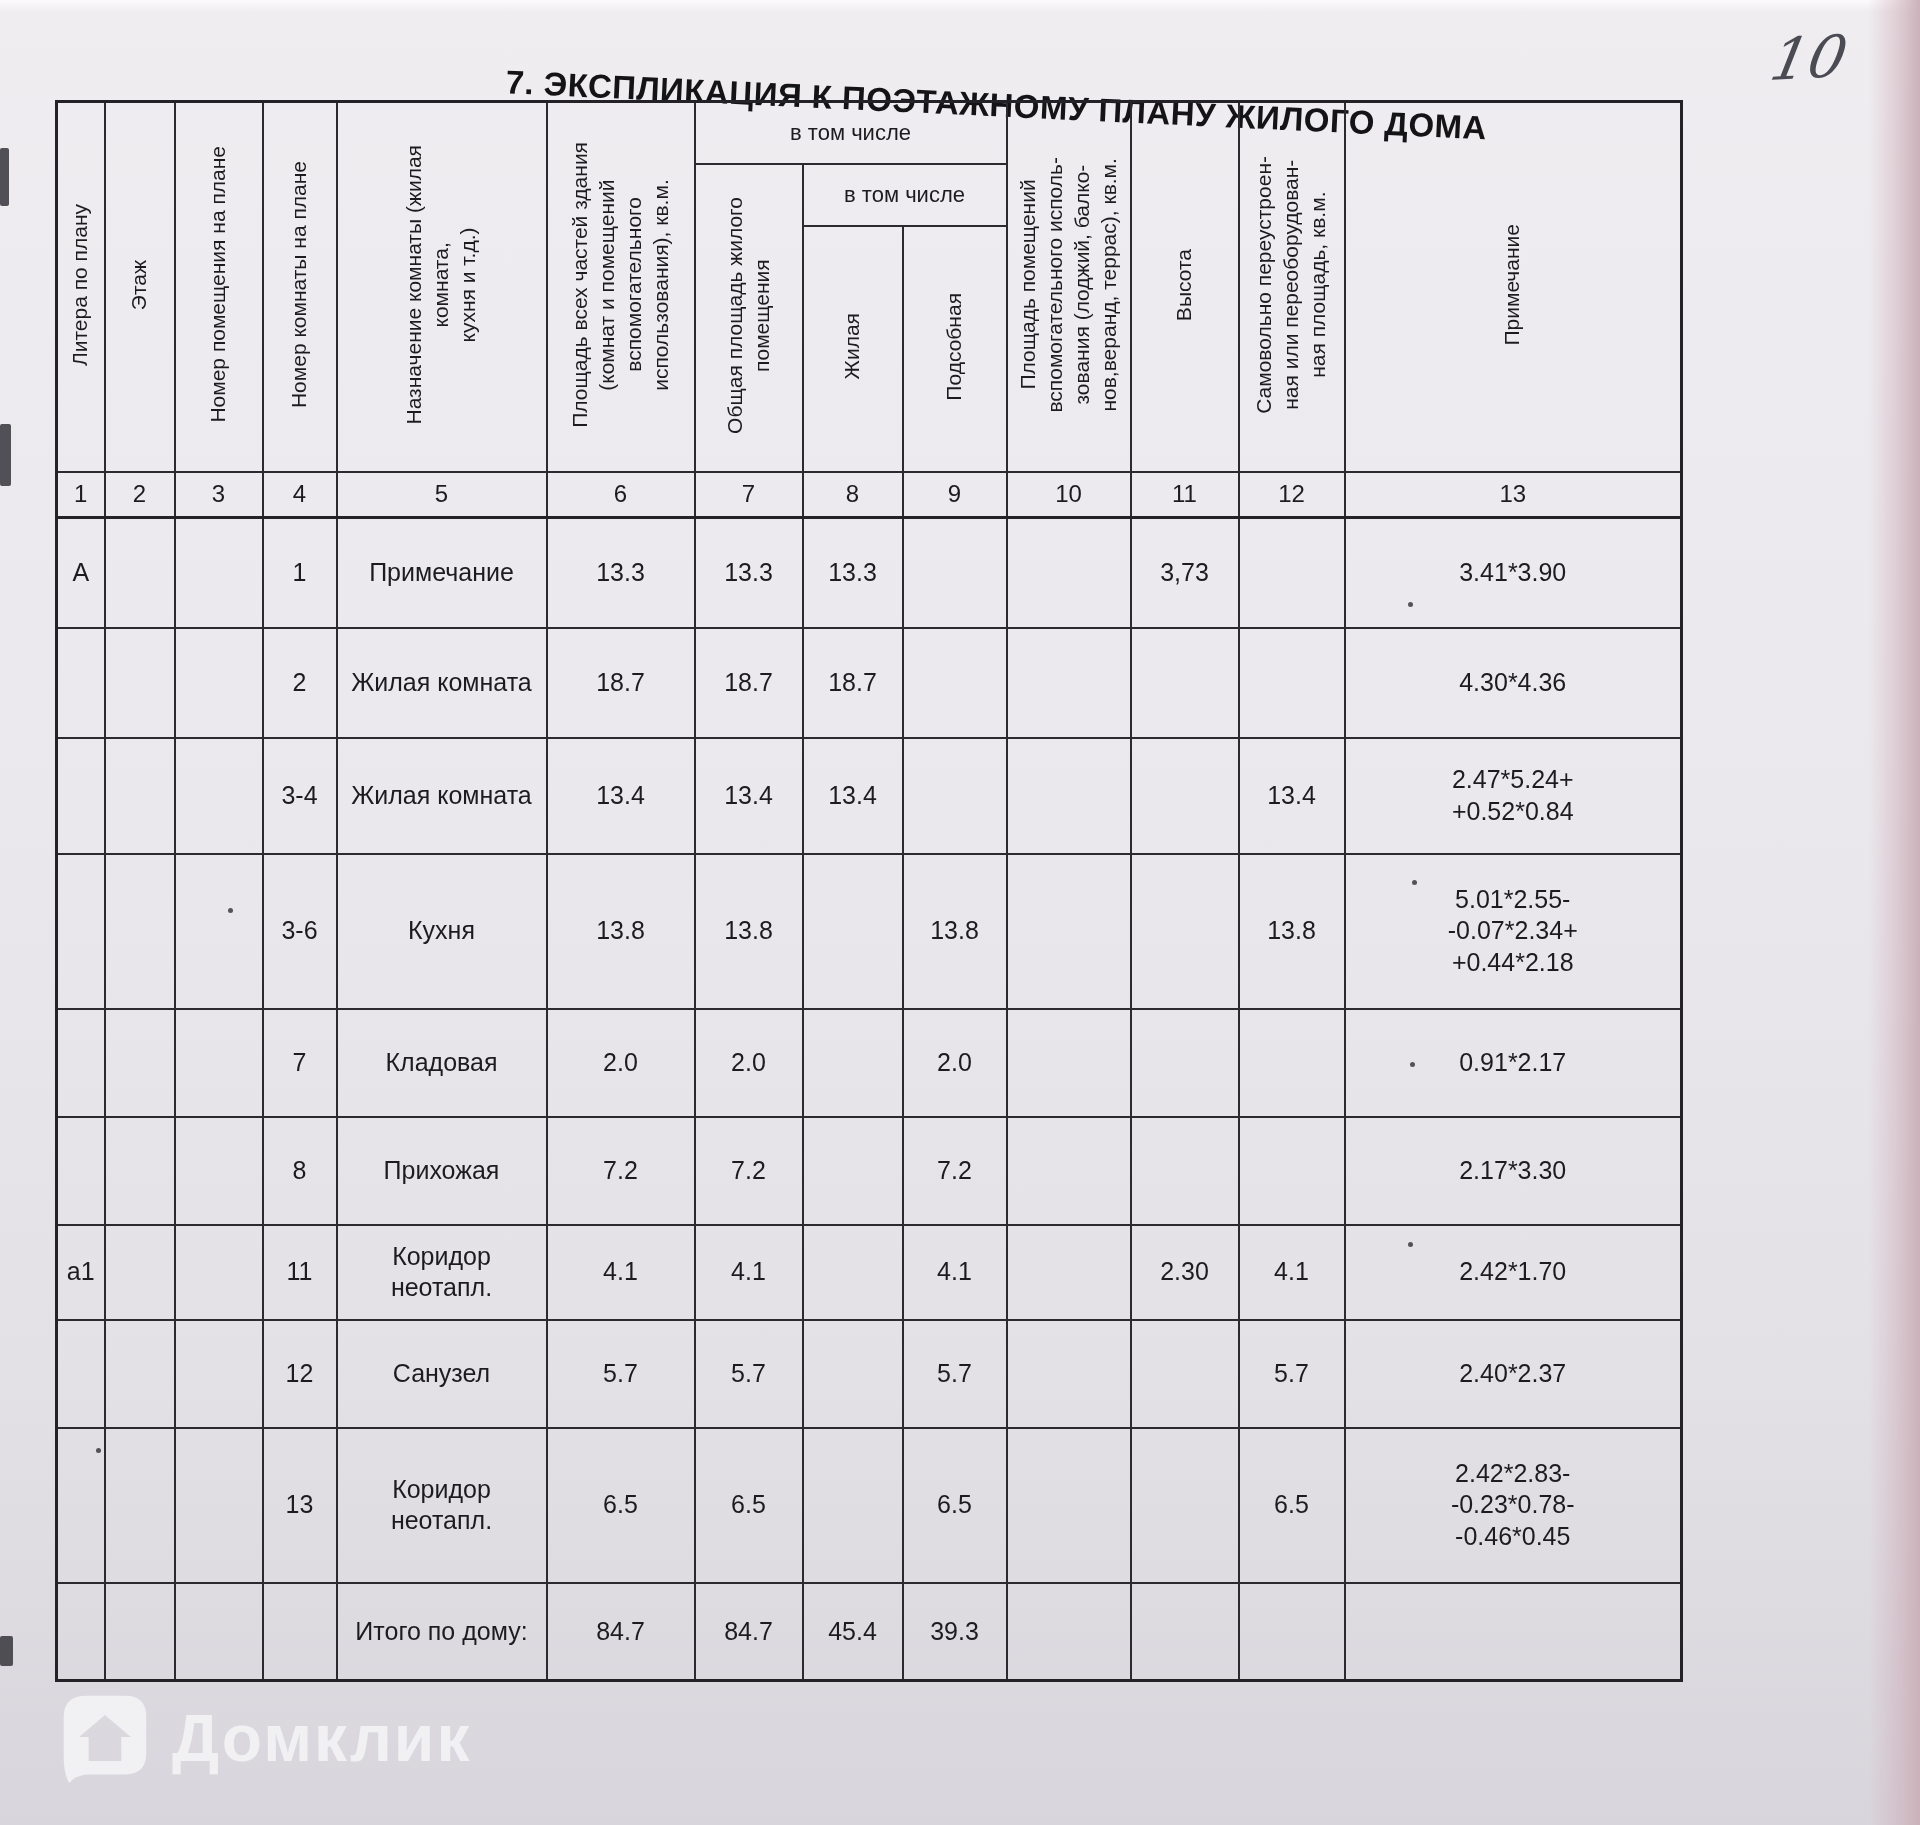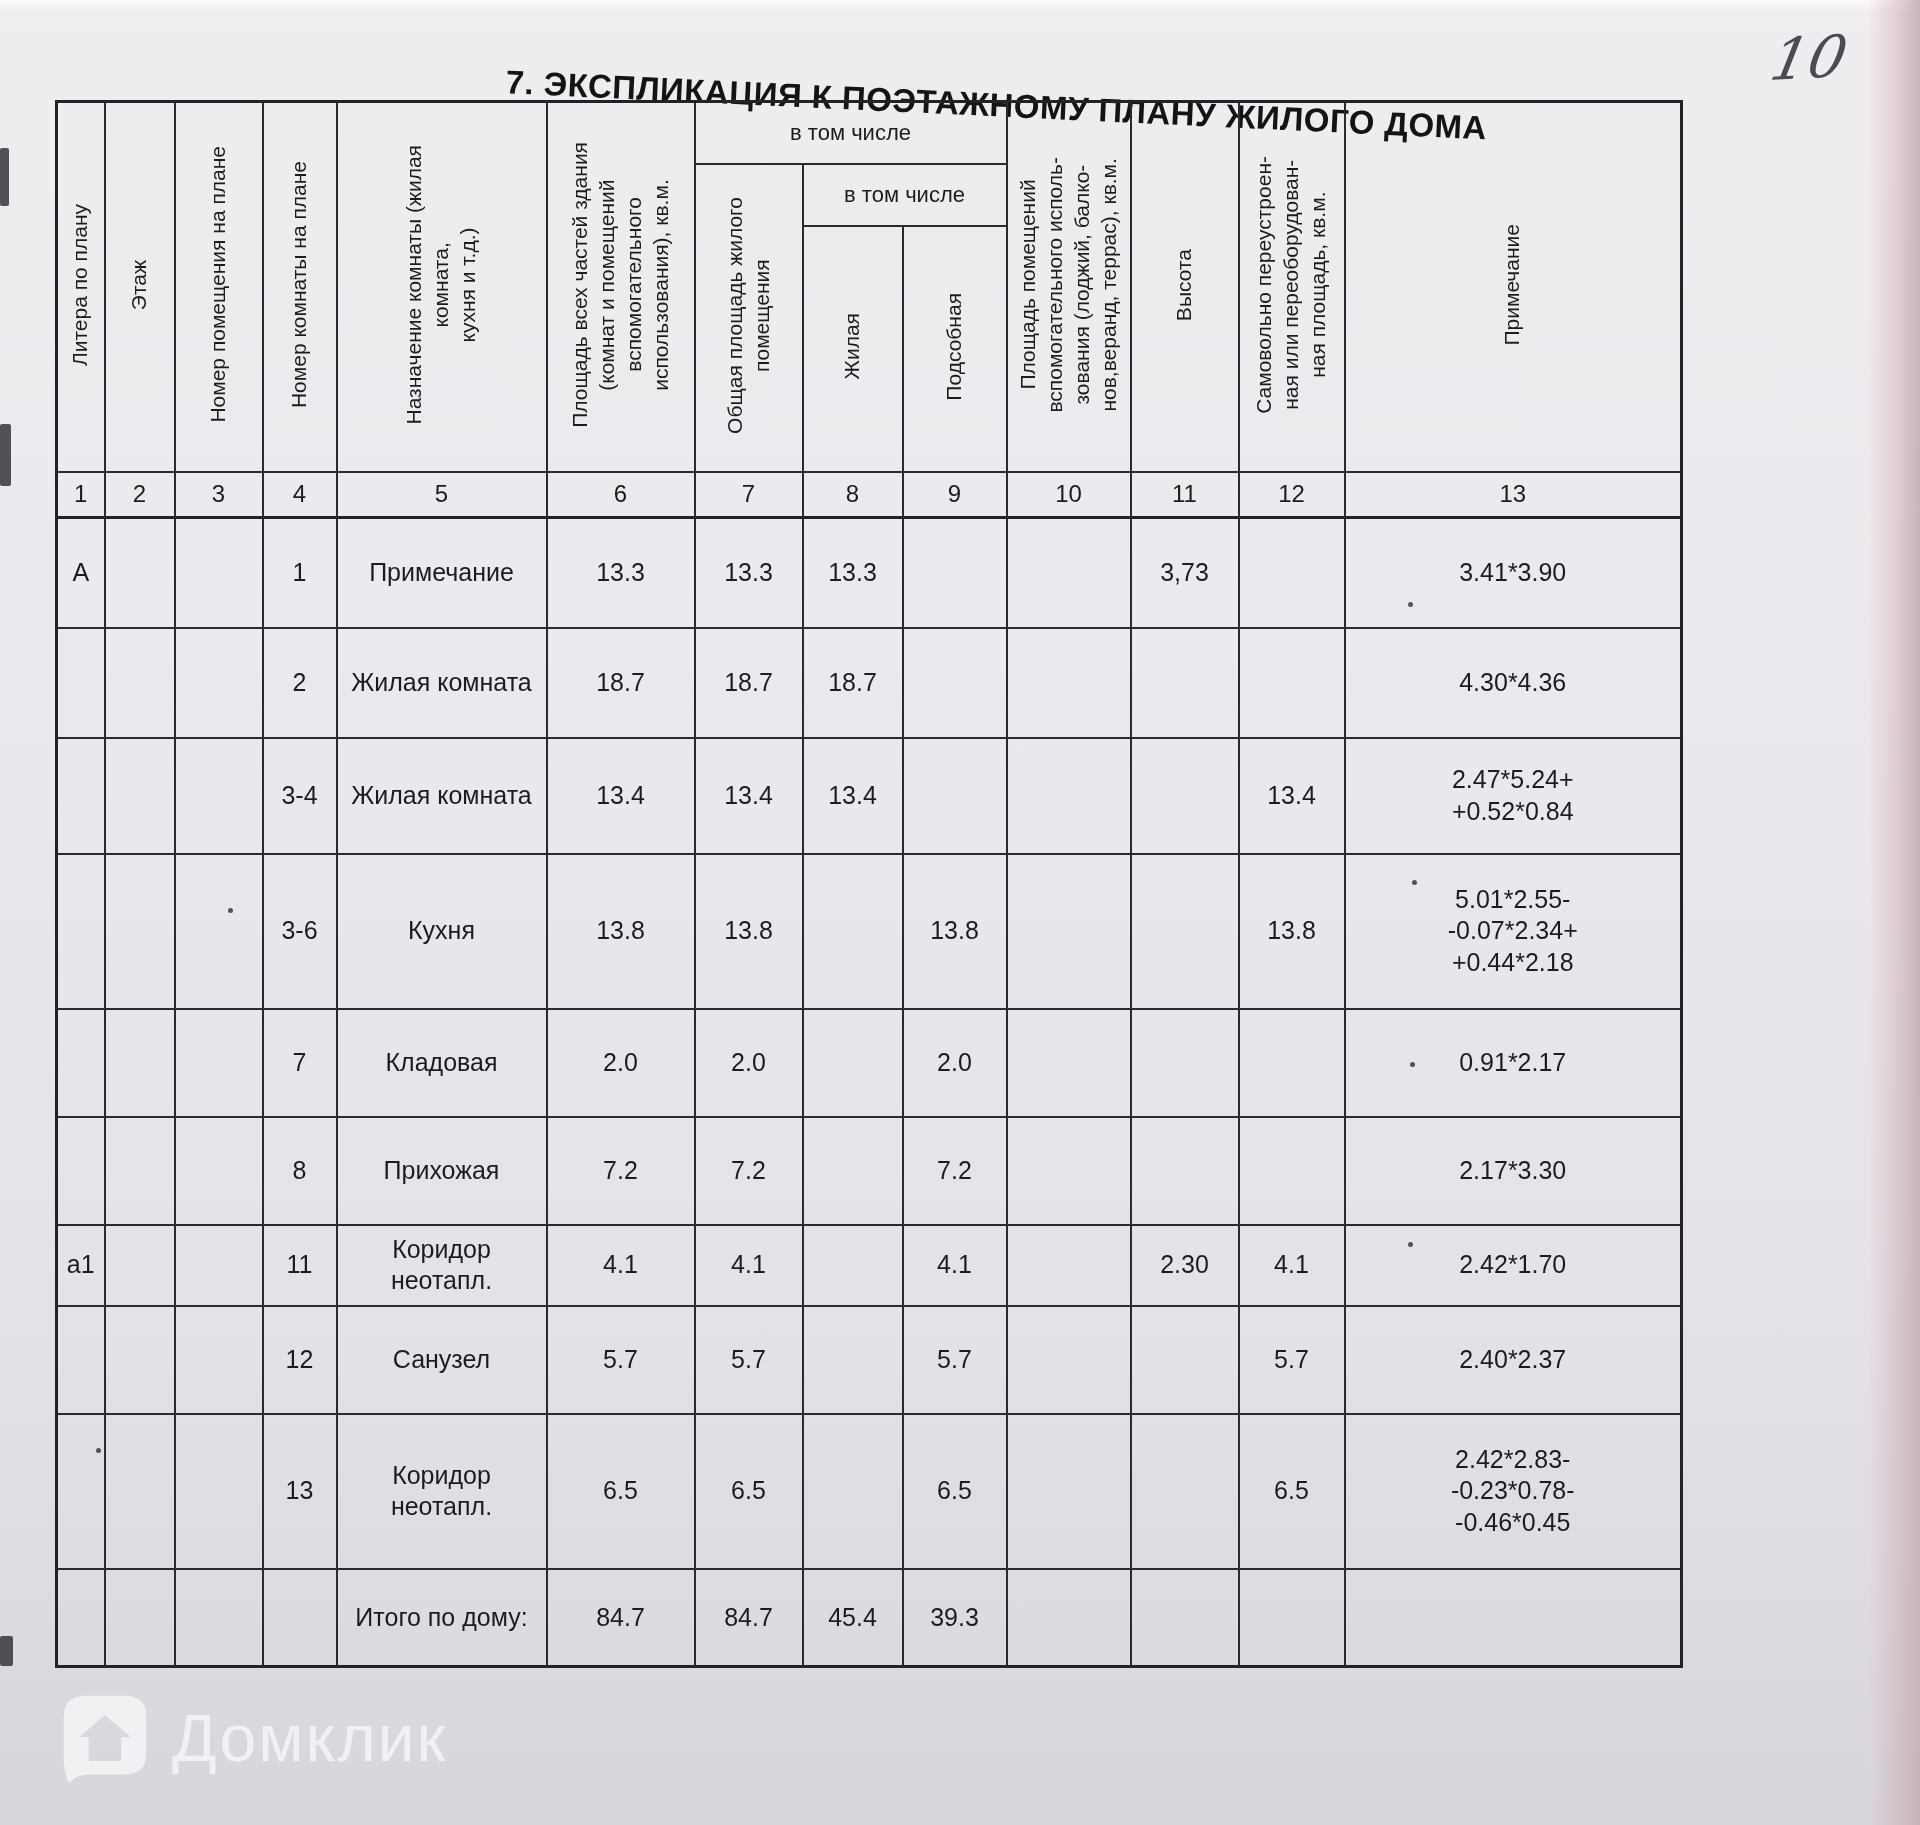--- a/index.html
+++ b/index.html
@@ -63,32 +63,32 @@
   .hcell { font-size:22px; }
   .num   { font-size:24px; }
 
   tbody td { font-size:25px; white-space:pre-line; line-height:1.25; }
   tbody tr:nth-child(1)  { height:110px; }
   tbody tr:nth-child(2)  { height:110px; }
   tbody tr:nth-child(3)  { height:116px; }
   tbody tr:nth-child(4)  { height:155px; }
   tbody tr:nth-child(5)  { height:108px; }
   tbody tr:nth-child(6)  { height:108px; }
-  tbody tr:nth-child(7)  { height:81px;  }
+  tbody tr:nth-child(7)  { height:95px;  }
   tbody tr:nth-child(8)  { height:108px; }
   tbody tr:nth-child(9)  { height:155px; }
   tbody tr:nth-child(10) { height:98px;  }
 
   .watermark {
     position:absolute; left:56px; top:1690px;
     display:flex; align-items:center; gap:20px;
     z-index:5; pointer-events:none;
   }
   .watermark .wm-text {
-    font-size:66px; font-weight:normal; letter-spacing:2px;
+    font-size:66px; font-weight:bold; letter-spacing:2px;
     color:rgba(255,255,255,0.62);
   }
   .watermark svg { display:block; }
 </style>
 </head>
 <body>
 
 <div class="page">
 
   <div class="edge-top"></div>

